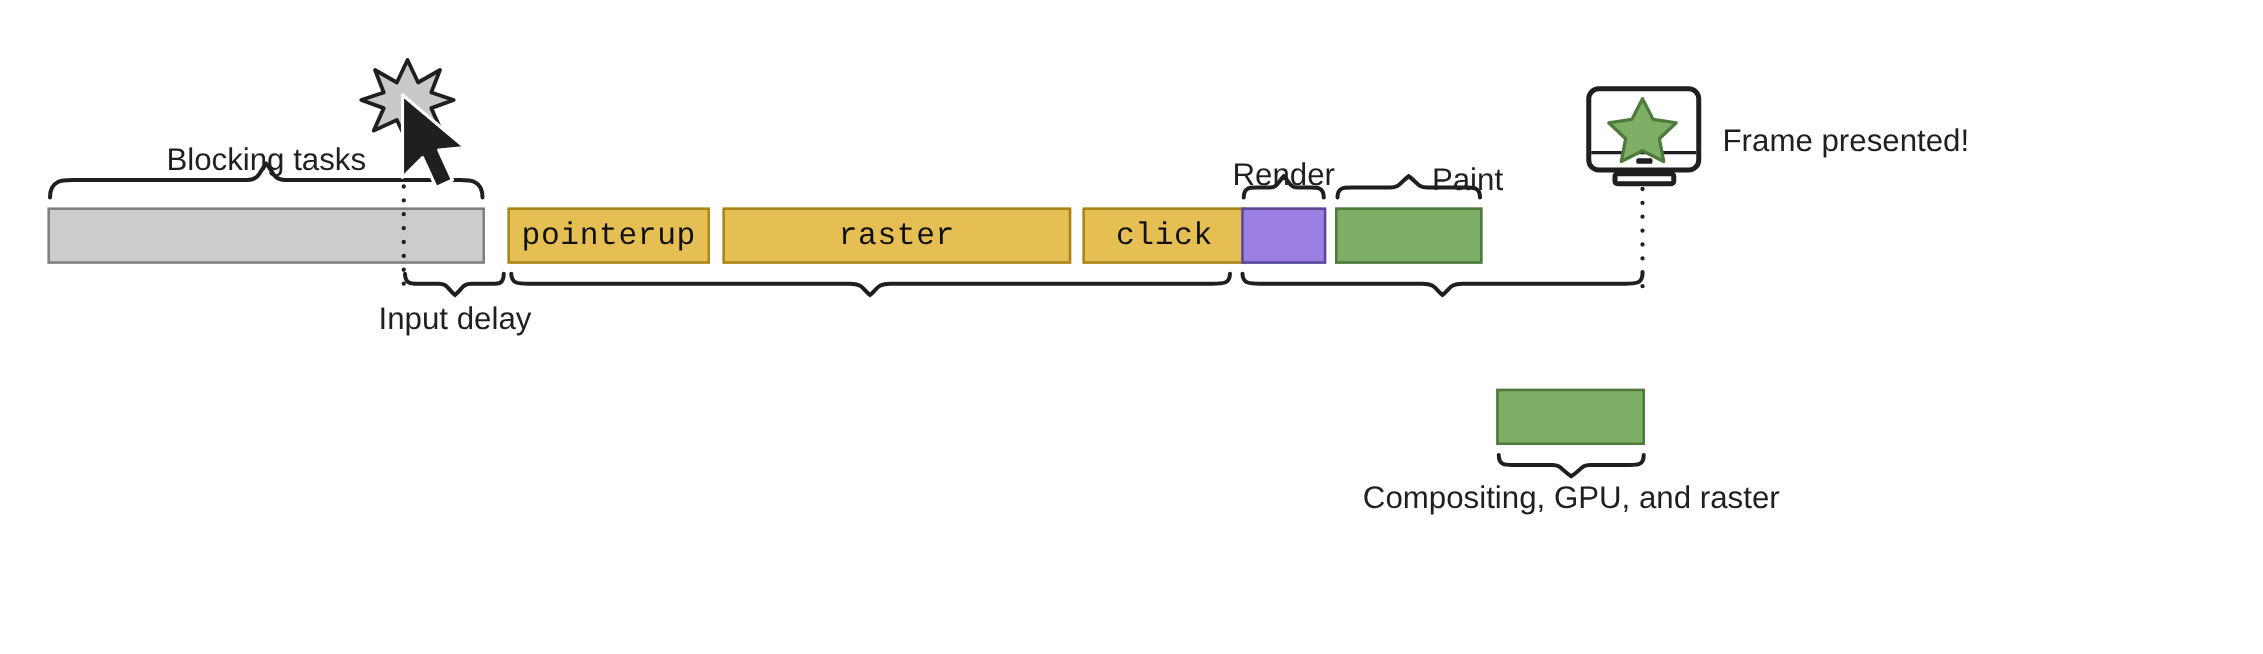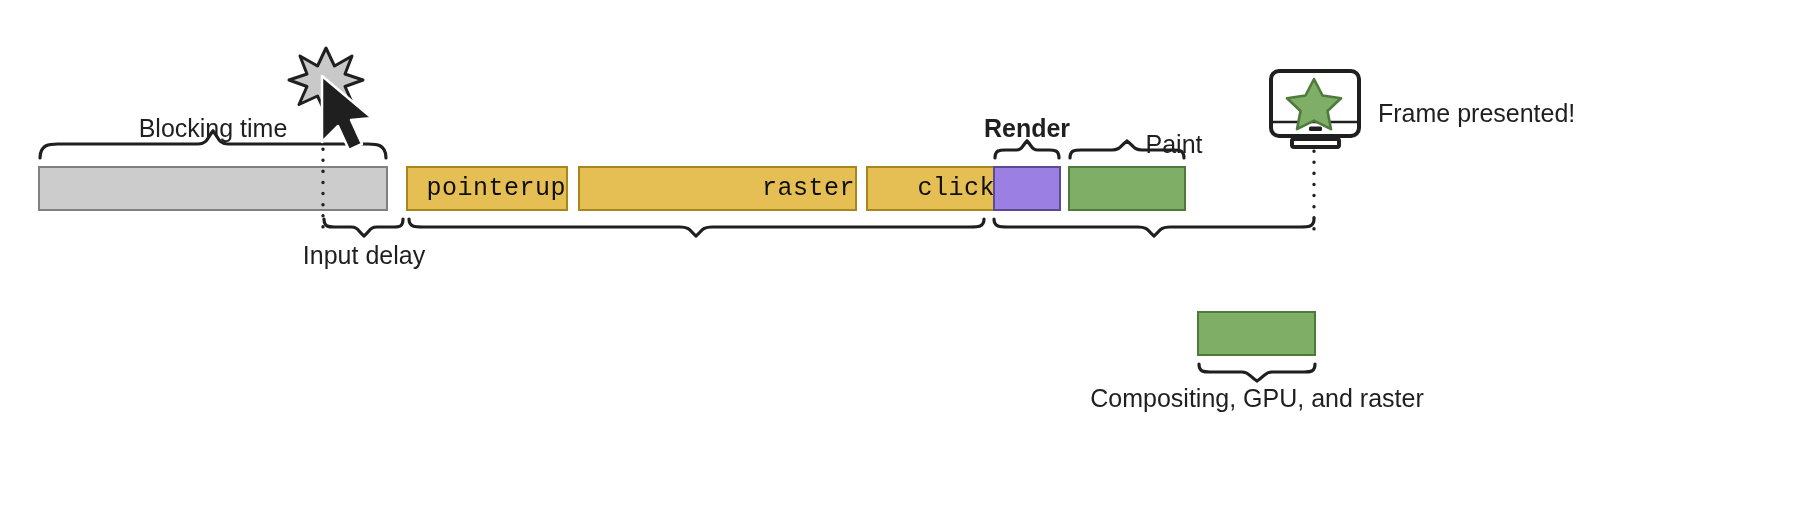--- a/index.html
+++ b/index.html
@@ -31,21 +31,21 @@
   .lbl.center {
     transform: translateX(-50%);
     text-align: center;
   }
   .bar {
     position: absolute;
     box-sizing: border-box;
     border: 2px solid;
     display: flex;
     align-items: center;
-    justify-content: flex-end;
+    justify-content: center;
   }
   .bar .bartext {
     font-family: "Liberation Mono", monospace;
     font-size: 25px;
     color: #101010;
     letter-spacing: 0.5px;
     white-space: nowrap;
   }
   svg.overlay {
     position: absolute;
@@ -77,24 +77,24 @@
 
   <div class="bar" style="left:993px; top:166px; width:68px; height:45px; background:#9b7fe3; border-color:#5a4a93;">
   </div>
 
   <div class="bar" style="left:1068px; top:166px; width:118px; height:45px; background:#7fae67; border-color:#4e7a3c;">
   </div>
 
   <div class="bar" style="left:1197px; top:311px; width:119px; height:45px; background:#7fae67; border-color:#4e7a3c;">
   </div>
 
-  <div class="lbl center" style="left:213px; top:116px;">Blocking time</div>
+  <div class="lbl center" style="left:213px; top:116px;">Blocking tasks</div>
 
 
-  <div class="lbl center" style="left:1027px; top:116px;font-weight:bold;">Render</div>
+  <div class="lbl center" style="left:1027px; top:128px;">Render</div>
 
   <div class="lbl center" style="left:1126px; top:132px;margin-left:48px;">Paint</div>
 
   <div class="lbl" style="left:1378px; top:101px;">Frame presented!</div>
 
   <div class="lbl center" style="left:364px; top:243px;">Input delay</div>
 
 
 
   <div class="lbl center" style="left:1257px; top:386px;">Compositing, GPU, and raster</div>

